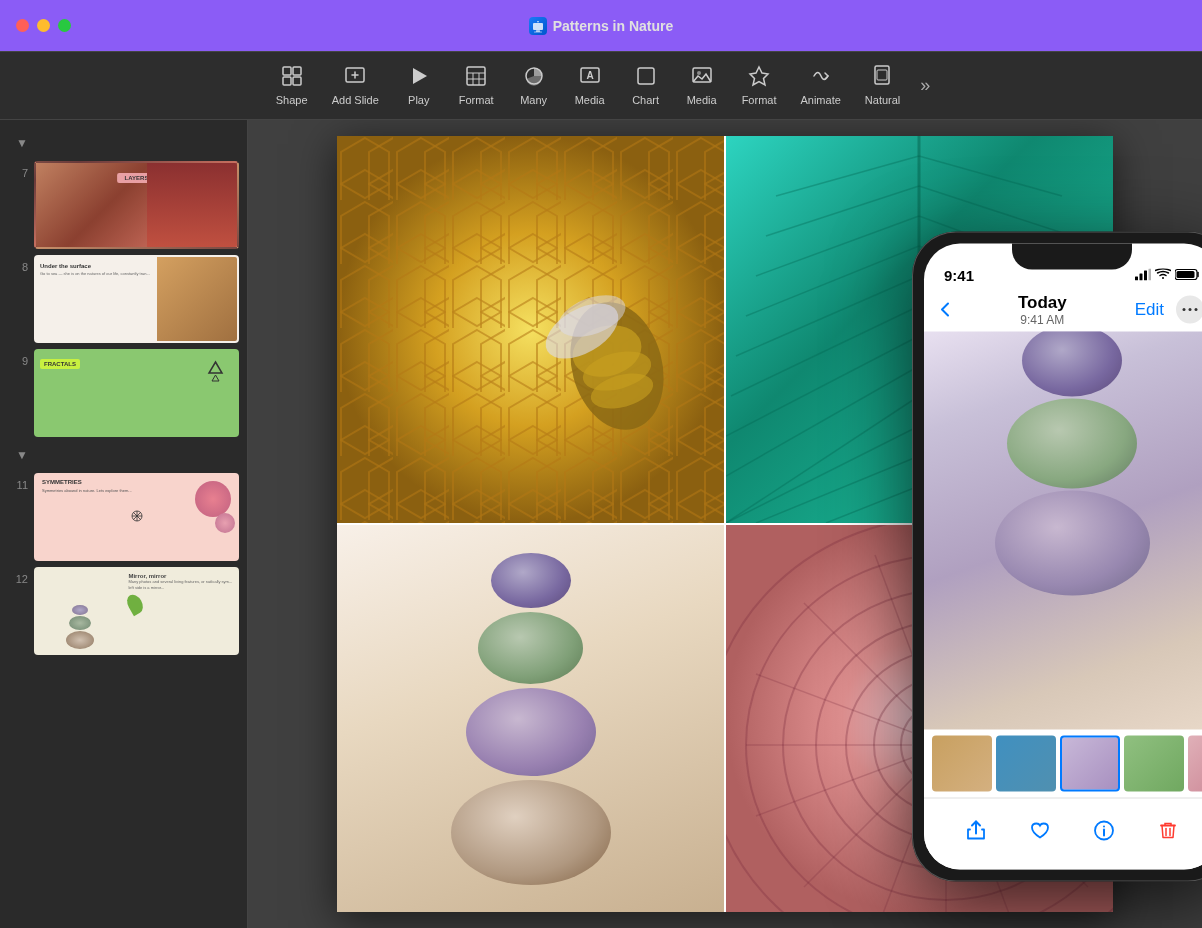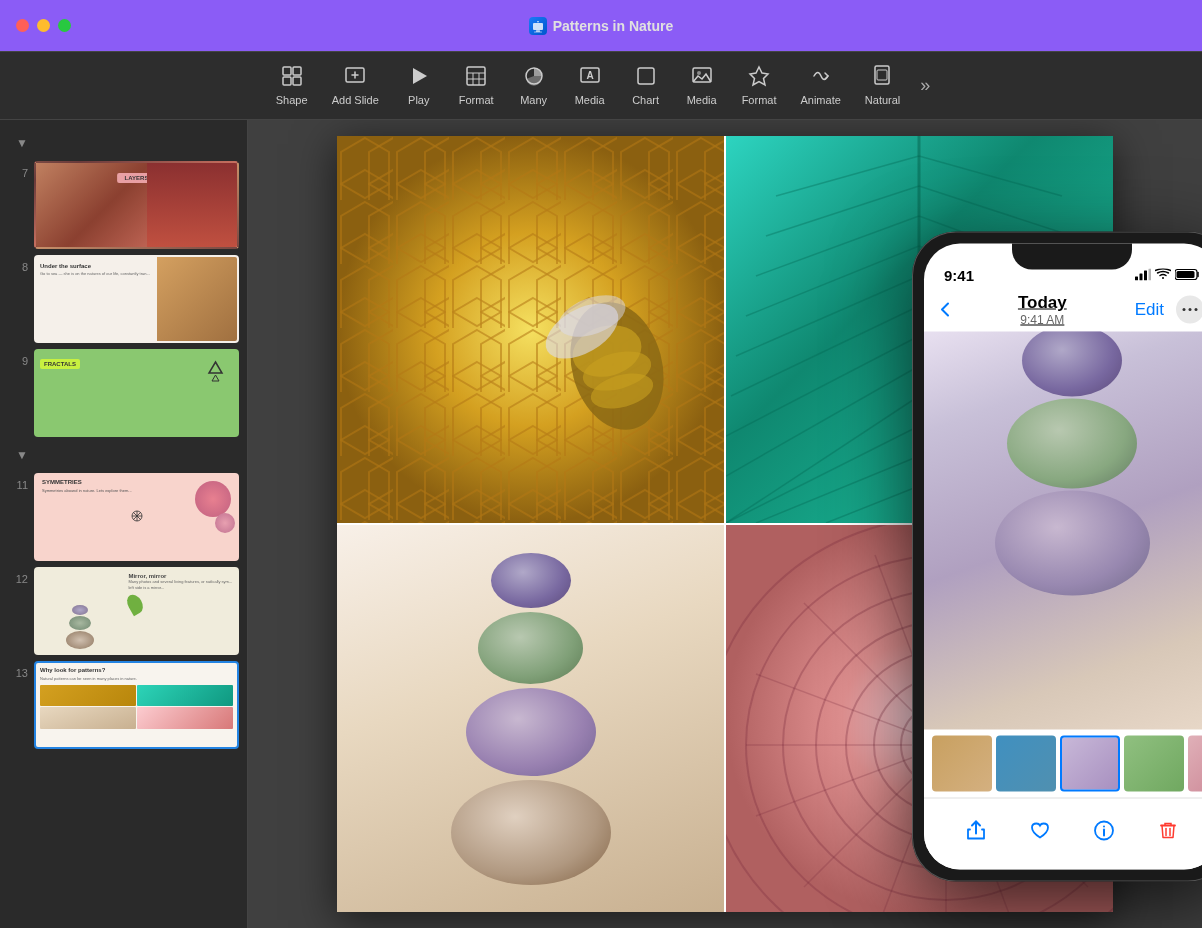--- a/index.html
+++ b/index.html
@@ -300,21 +300,20 @@
     }
     .photos-back {
       color: #007AFF;
       font-size: 17px;
       display: flex;
       align-items: center;
       gap: 4px;
     }
     .photos-title-area {
       text-align: center;
-      text-decoration: underline;
     }
     .photos-title {
       font-size: 17px;
       font-weight: 600;
       color: #000;
     }
     .photos-subtitle {
       font-size: 12px;
       color: #666;
     }
@@ -664,35 +663,20 @@
             <div style="font-size:6px; font-weight:700; color:#444;">Mirror, mirror</div>
             <div style="font-size:4px; color:#666; line-height:1.4;">Many photos and several living features, or radically sym... left side is a mirror...</div>
             <div style="margin-top:4px;">
               <div style="width:14px; height:20px; background: #70b040; border-radius: 50% 50% 50% 0; transform: rotate(-30deg);"></div>
             </div>
           </div>
         </div>
       </div>
     </div>
 
-    <div class="slide-group">
-      <span class="slide-number">13</span>
-      <div class="slide-thumb selected" style="background: #f8f4ee;">
-        <div style="position:relative; width:100%; height:100%; padding:4px;">
-          <div style="font-size:6px; font-weight:700; color:#333; margin-bottom:3px;">Why look for patterns?</div>
-          <div style="font-size:4px; color:#666; margin-bottom:3px; line-height:1.4;">Natural patterns can be seen in many places in nature.</div>
-          <div style="display:grid; grid-template-columns:1fr 1fr; grid-template-rows:1fr 1fr; gap:1px; width:100%; height:44px;">
-            <div style="background: linear-gradient(135deg, #d4a020, #b8860b); border-radius:1px;"></div>
-            <div style="background: linear-gradient(135deg, #2dd4b8, #0f9880); border-radius:1px;"></div>
-            <div style="background: linear-gradient(160deg, #e8d8c0, #c8b090); border-radius:1px;"></div>
-            <div style="background: linear-gradient(135deg, #fcccd0, #d87878); border-radius:1px;"></div>
-          </div>
-        </div>
-      </div>
-    </div>
 
   </div>
 
   <div class="canvas-area">
     <div class="slide-canvas">
       <div class="slide-grid">
 
         <div class="grid-cell img-honeybee">
 
           <svg style="position:absolute; top:0; left:0; width:100%; height:100%;" viewBox="0 0 387 387" preserveAspectRatio="xMidYMid slice">

